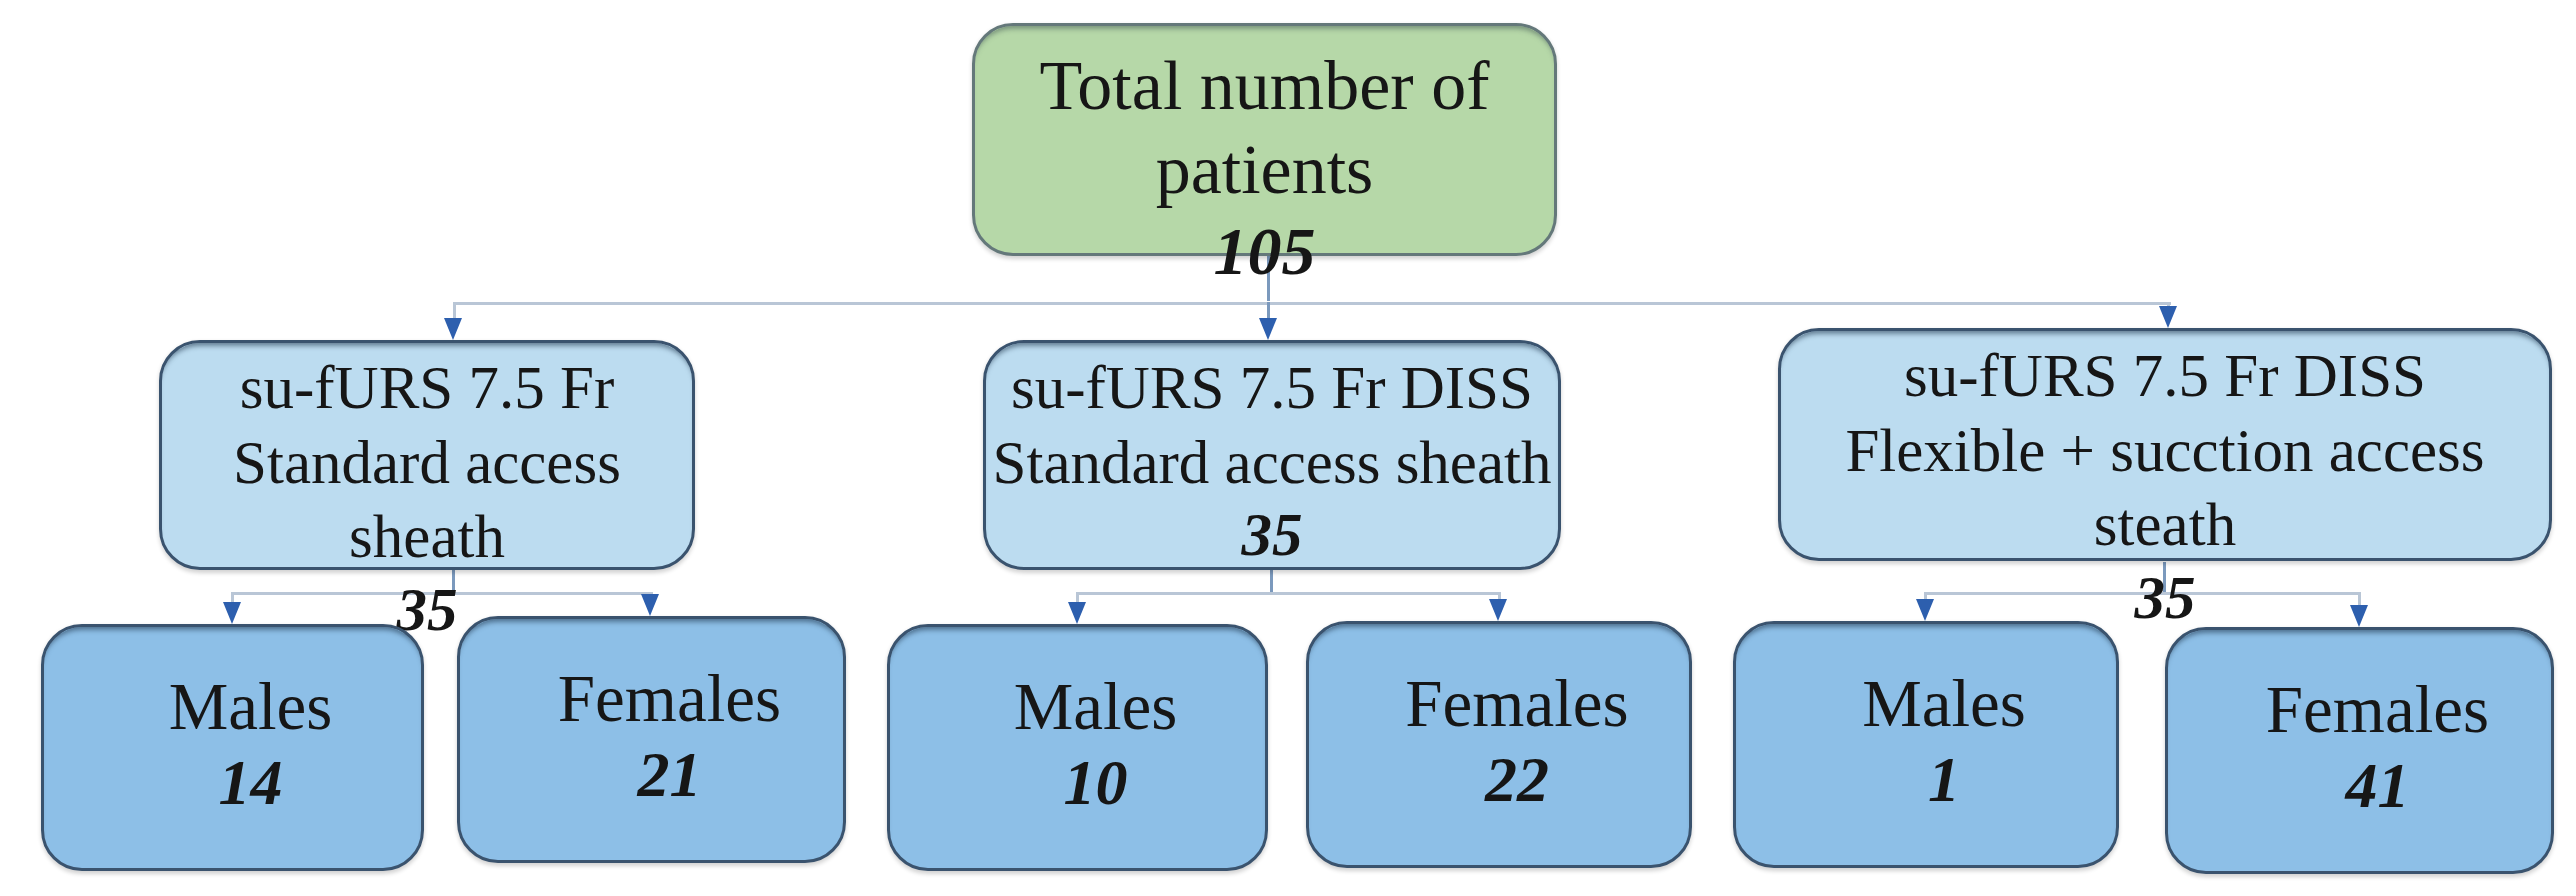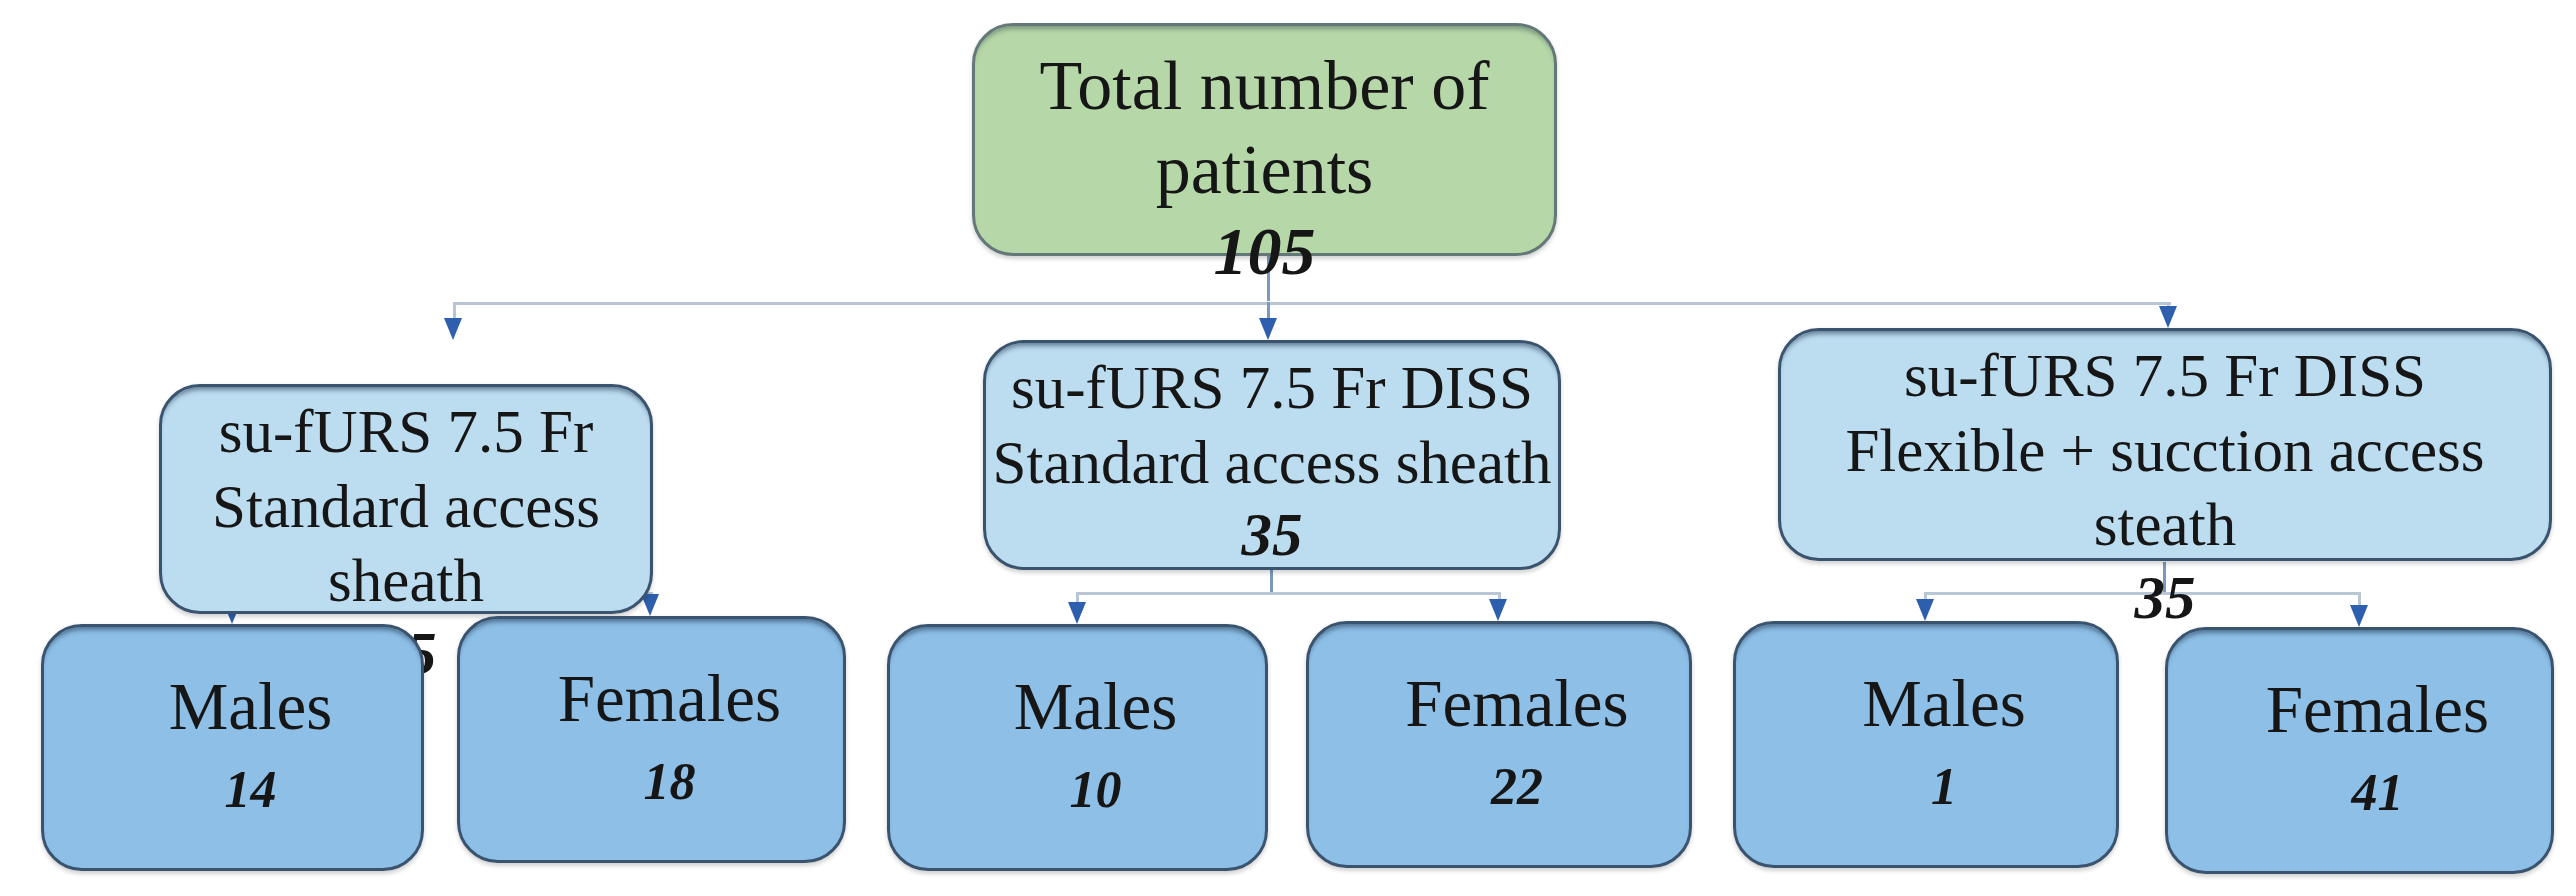--- a/index.html
+++ b/index.html
@@ -39,21 +39,21 @@
   .tier2-box .node-label{font-size:61px;line-height:1.22;padding-top:8.4px;}
   .root-box .node-label{padding-top:18px;}
   .tier3-box .node-label{padding-top:39px;font-size:67px;}
   .node-value{
     font-size:68px;
     font-weight:bold;
     font-style:italic;
   }
   .root-box .node-value{padding-bottom:35px;}
   .tier2-box .node-value{font-size:61px;padding-bottom:12.6px;}
-  .tier3-box .node-value{font-size:52px;padding-bottom:49px;font-style:italic;}
+  .tier3-box .node-value{font-size:64px;padding-bottom:49px;font-style:italic;}
   .line{position:absolute;background:#b9c6d6;}
   .stem{background:#7b99bd;}
   .arrowhead{
     position:absolute;
     width:0;height:0;
     border-left:9.8px solid transparent;
     border-right:9.8px solid transparent;
     border-top:22.4px solid #2d5fae;
   }
 </style>
@@ -93,21 +93,21 @@
   <div class="line" style="left:1924px;top:592px;width:2.8px;height:7px;"></div>
   <div class="arrowhead" style="left:1916px;top:599px;"></div>
   <div class="line" style="left:2358px;top:592px;width:2.8px;height:14px;"></div>
   <div class="arrowhead" style="left:2350px;top:605px;"></div>
 
   <div class="box root-box" style="left:972px;top:23px;width:585px;height:233px;">
     <div class="node-label">Total number of patients</div>
     <div class="node-value">105</div>
   </div>
 
-  <div class="box tier2-box" style="left:159px;top:340px;width:494px;height:230px;margin-top:44px;">
+  <div class="box tier2-box" style="left:159px;top:340px;width:536px;height:230px;">
     <div class="node-label"><span>su-fURS 7.5 Fr</span><br><span>Standard access sheath</span></div>
     <div class="node-value">35</div>
   </div>
 
   <div class="box tier2-box" style="left:983px;top:340px;width:578px;height:230px;">
     <div class="node-label"><span>su-fURS 7.5 Fr DISS</span><br><span>Standard access sheath</span></div>
     <div class="node-value">35</div>
   </div>
 
   <div class="box tier2-box" style="left:1778px;top:328px;width:774px;height:233px;">
@@ -115,21 +115,21 @@
     <div class="node-value">35</div>
   </div>
 
   <div class="box tier3-box" style="left:41px;top:624px;width:383px;height:247px;">
     <div class="node-label">Males</div>
     <div class="node-value">14</div>
   </div>
 
   <div class="box tier3-box" style="left:457px;top:616px;width:389px;height:247px;">
     <div class="node-label">Females</div>
-    <div class="node-value">18</div>
+    <div class="node-value">21</div>
   </div>
 
   <div class="box tier3-box" style="left:887px;top:624px;width:381px;height:247px;">
     <div class="node-label">Males</div>
     <div class="node-value">10</div>
   </div>
 
   <div class="box tier3-box" style="left:1306px;top:621px;width:386px;height:247px;">
     <div class="node-label">Females</div>
     <div class="node-value">22</div>

